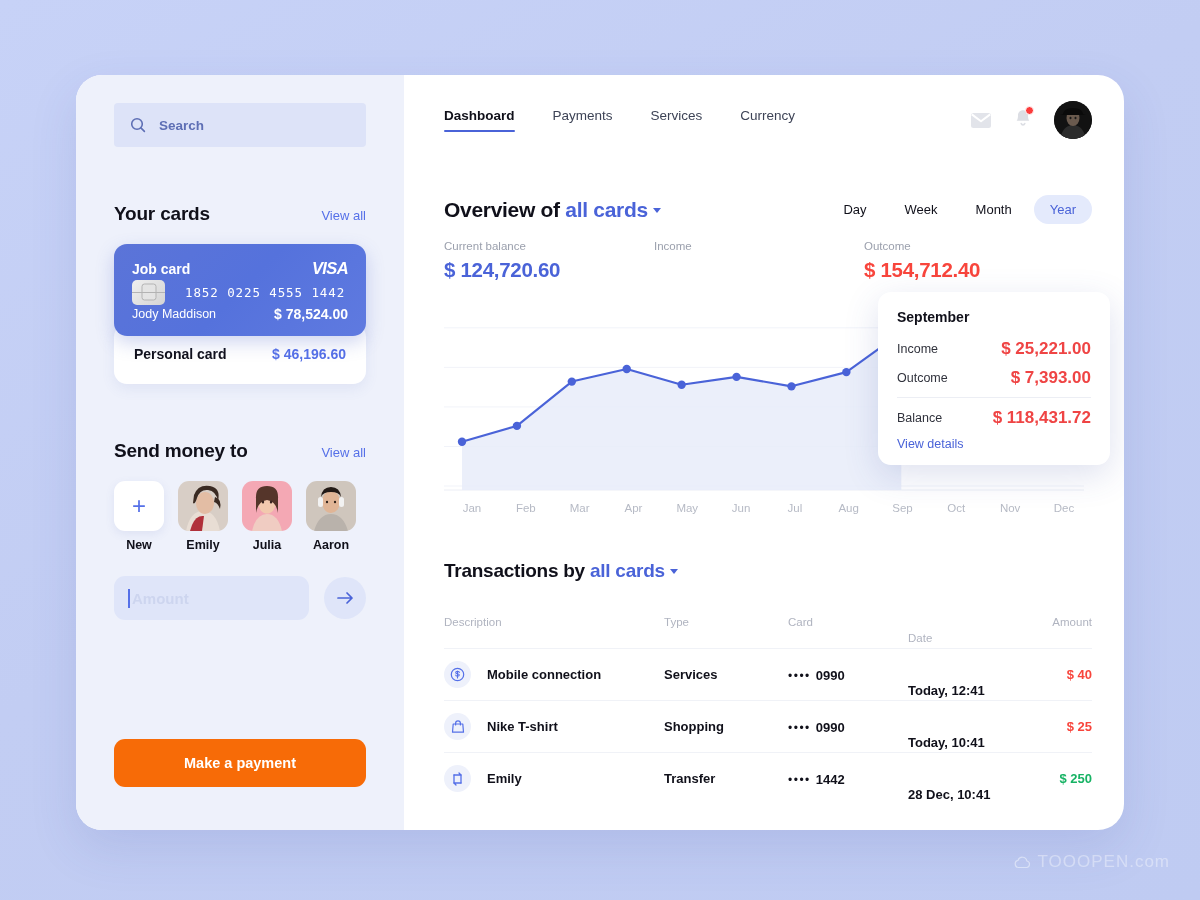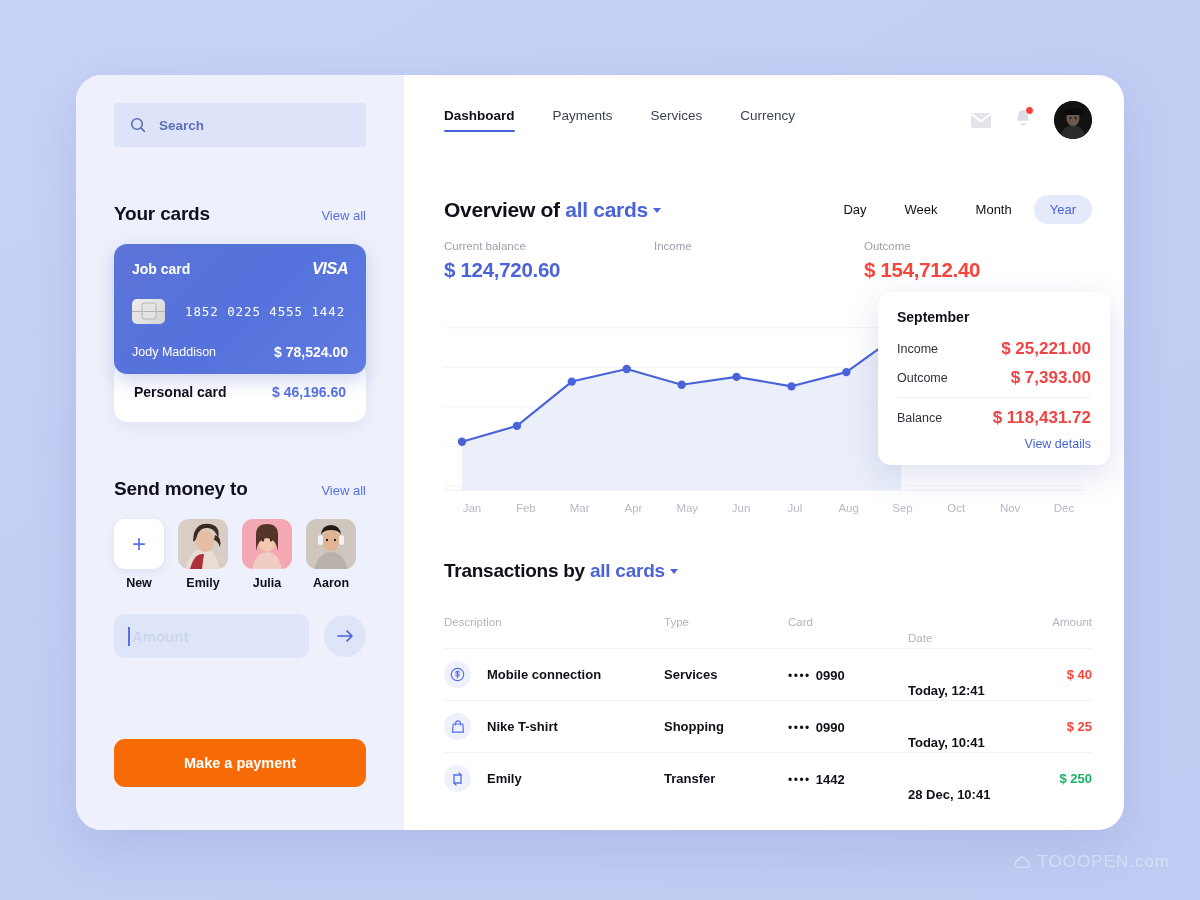--- a/index.html
+++ b/index.html
@@ -48,21 +48,21 @@
   .sec-head {
     display: flex; align-items: baseline; justify-content: space-between;
     margin-top: 56px; margin-bottom: 19px;
   }
   .sec-title { font-size: 19px; font-weight: 700; color: #10101a; letter-spacing: -.2px; }
   .view-all { font-size: 13px; color: #5570e8; font-weight: 400; cursor: pointer; }
 
   .card-stack { position: relative; }
   .credit-card {
     position: relative; z-index: 2;
-    height: 130px; border-radius: 13px;
+    height: 92px; border-radius: 13px;
     background: linear-gradient(135deg, #5b74d8 0%, #5572dc 50%, #5f7ae0 100%);
     padding: 15px 18px 14px 18px;
     display: flex; flex-direction: column; justify-content: space-between;
     box-shadow: 0 7px 18px rgba(70,95,200,.25);
   }
   .cc-top { display: flex; align-items: center; justify-content: space-between; }
   .cc-name { color: #fff; font-size: 14px; font-weight: 600; }
   .cc-visa { color: #fff; font-size: 16.5px; font-weight: 700; font-style: italic; letter-spacing: -.6px; }
   .cc-mid { display: flex; align-items: center; gap: 20px; }
   .chip {
@@ -192,21 +192,21 @@
     position: absolute; right: -18px; top: -12px;
     width: 232px; background: #fff; border-radius: 13px;
     box-shadow: 0 10px 34px rgba(60,80,160,.17);
     padding: 17px 19px 14px 19px; z-index: 5;
   }
   .tt-title { font-size: 14px; font-weight: 700; color: #10101a; margin-bottom: 14px; }
   .tt-row { display: flex; justify-content: space-between; align-items: center; margin-bottom: 9px; }
   .tt-k { font-size: 12.5px; color: #30323c; }
   .tt-v { font-size: 17px; font-weight: 700; color: #ef4444; }
   .tt-sep { height: 1px; background: #eceef4; margin: 7px 0 10px 0; }
-  .tt-link { text-align: right; font-size: 12.5px; color: #4a63d8; margin-top: 2px; cursor: pointer; }
+  .tt-link { text-align: left; font-size: 12.5px; color: #4a63d8; margin-top: 2px; cursor: pointer; }
 
   .tx-head { display: flex; align-items: center; margin-top: 34px; }
   .tx-title { font-size: 19px; font-weight: 700; color: #10101a; letter-spacing: -.25px; }
   .tx-title .blue { color: #4a63d8; }
 
   .tx-table { width: 100%; margin-top: 18px; }
   .tx-hdr { display: flex; align-items: center; font-size: 11.5px; color: #b0b4c0; padding-bottom: 4px; }
   .tx-row {
     display: flex; align-items: center; height: 52px;
     border-top: 1px solid #f0f2f7;

